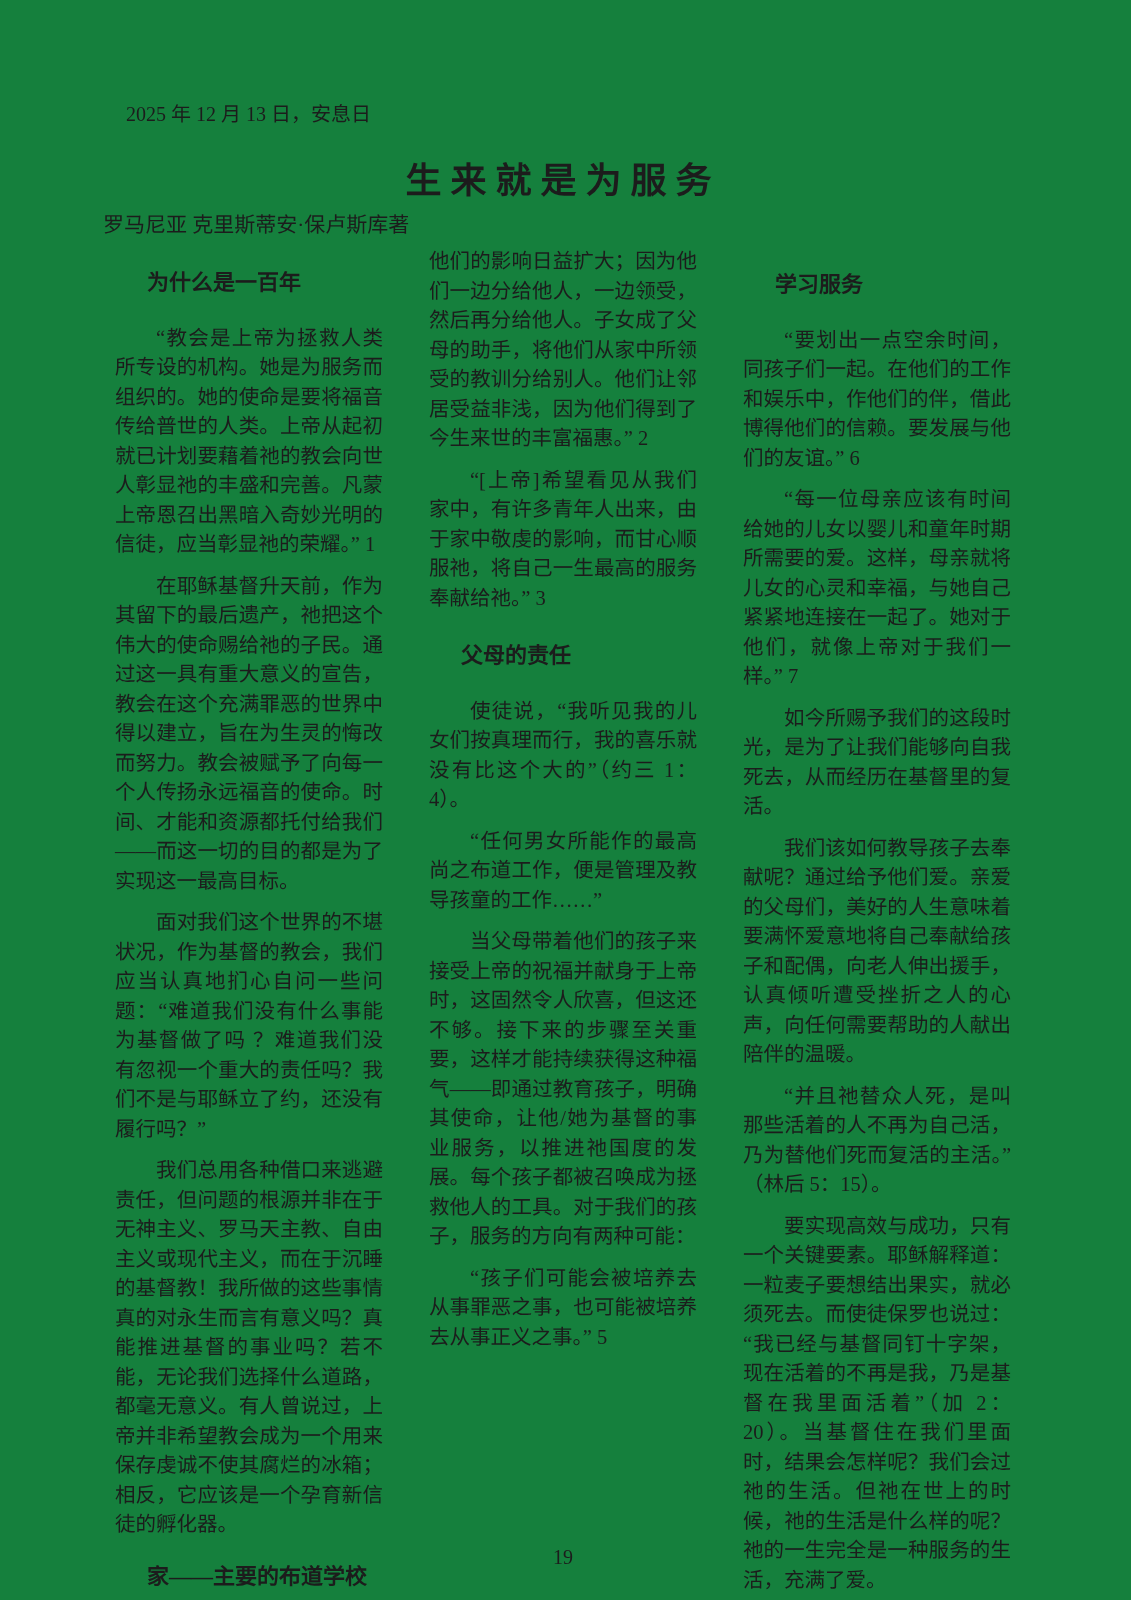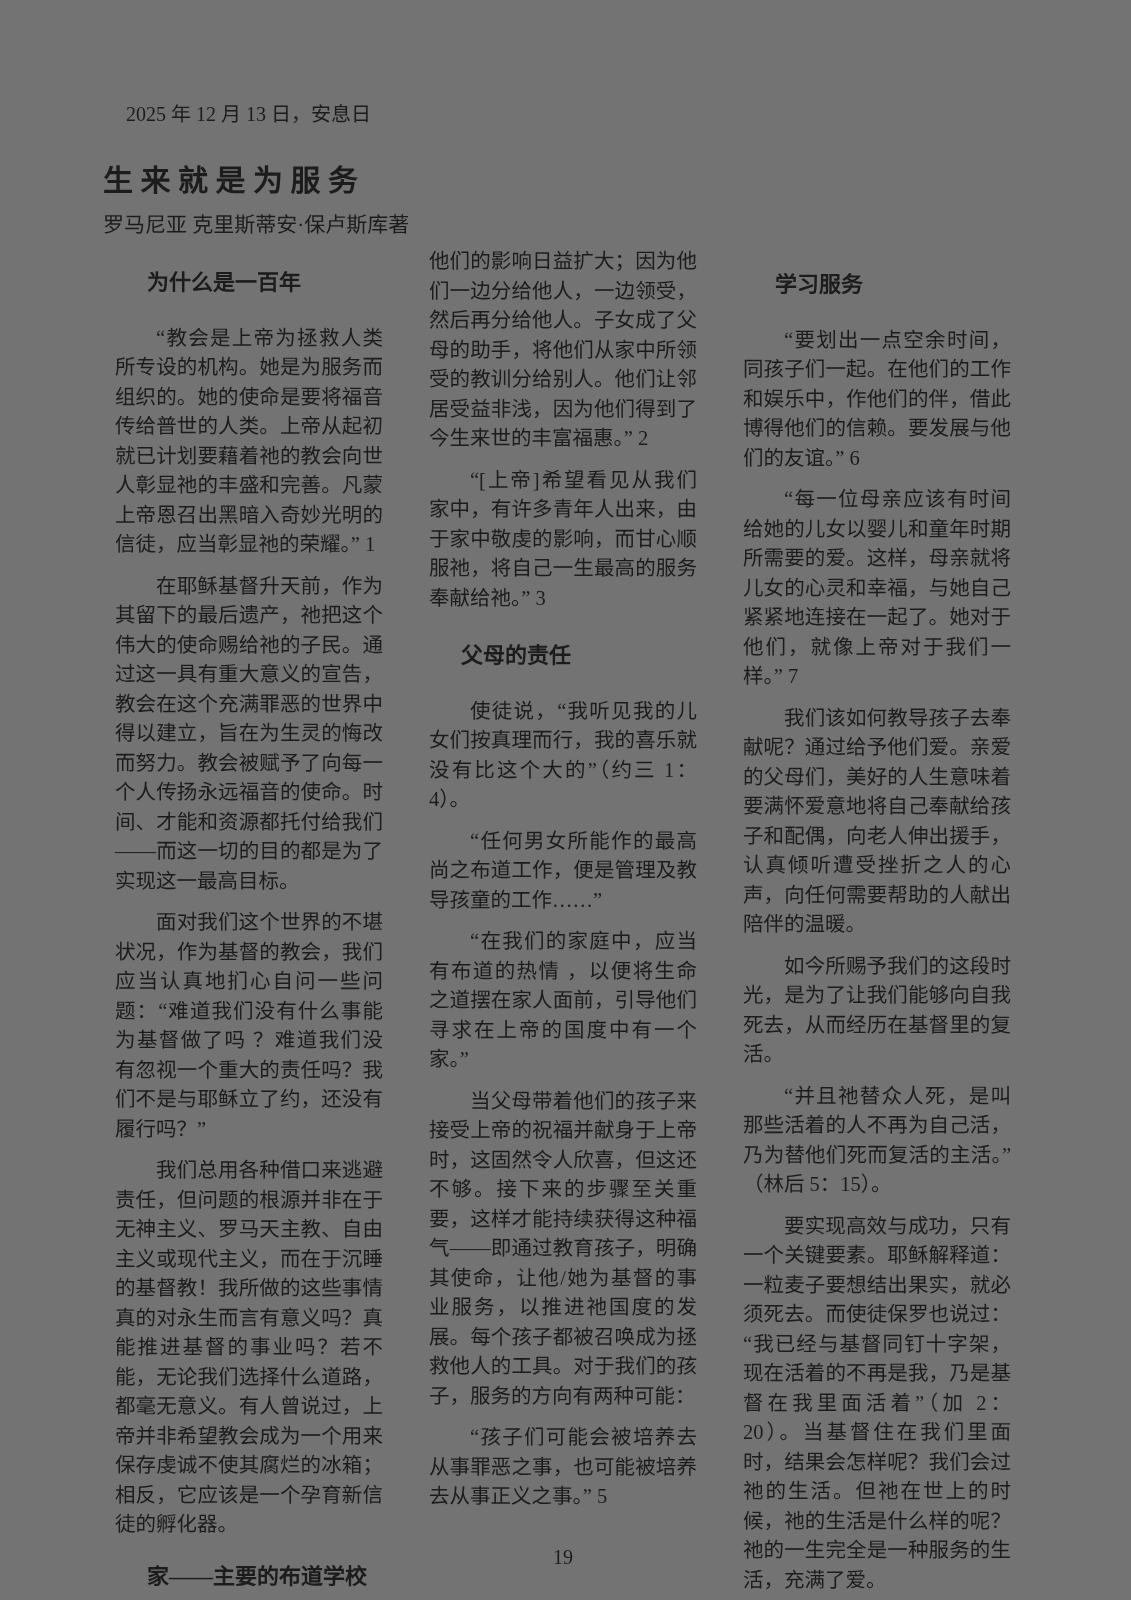--- a/index.html
+++ b/index.html
@@ -1,32 +1,32 @@
 <!DOCTYPE html>
 <html lang="zh-CN"><head>
 <meta charset="utf-8">
 <style>
   html,body{margin:0;padding:0;background:#e8e8e8;}
   .page{
     position:relative;
     width:1131px;height:1600px;
     margin:0 auto;
-    background:#737373;
+    background:#15803d;
     font-family:"Liberation Serif","DejaVu Serif",serif;
     color:#1c1c1c;
     overflow:hidden;
   }
   .date-line{
     position:absolute;left:126px;top:102px;
     font-size:20px;line-height:24px;
   }
   .article-title{
     position:absolute;left:103px;top:160px;width:920px;
-    text-align:left;
-    font-size:30px;font-weight:bold;letter-spacing:0.25em;
+    text-align:center;
+    font-size:36px;font-weight:bold;letter-spacing:0.25em;
     line-height:42px;
   }
   .byline{
     position:absolute;left:103px;top:212px;width:920px;
     box-sizing:border-box;padding-right:30px;
     text-align:left;
     font-size:21px;line-height:26px;
   }
   .col{
     position:absolute;width:292px;
@@ -71,30 +71,29 @@
     <div class="sec tight">家——主要的布道学校</div>
     <p>“一个秩序井然、很有教养的家庭为基督教所作的见证胜过一切讲道。这样的家庭会证明父母成功地遵从了上帝的指示。他们的儿女会在教会里侍奉祂。</p>
   </div>
 
   <div class="col col-mid">
     <p class="cont">他们的影响日益扩大；因为他们一边分给他人，一边领受，然后再分给他人。子女成了父母的助手，将他们从家中所领受的教训分给别人。他们让邻居受益非浅，因为他们得到了今生来世的丰富福惠。” 2</p>
     <p>“[上帝]希望看见从我们家中，有许多青年人出来，由于家中敬虔的影响，而甘心顺服祂，将自己一生最高的服务奉献给祂。” 3</p>
     <div class="sec">父母的责任</div>
     <p>使徒说，“我听见我的儿女们按真理而行，我的喜乐就没有比这个大的”（约三 1：4）。</p>
     <p>“任何男女所能作的最高尚之布道工作，便是管理及教导孩童的工作……”</p>
-    <p>“在我们的家庭中，应当有布道的热情 ，以便将生命之道摆在家人面前，引导他们寻求在上帝的国度中有一个家。”</p>
     <p>当父母带着他们的孩子来接受上帝的祝福并献身于上帝时，这固然令人欣喜，但这还不够。接下来的步骤至关重要，这样才能持续获得这种福气——即通过教育孩子，明确其使命，让他/她为基督的事业服务，以推进祂国度的发展。每个孩子都被召唤成为拯救他人的工具。对于我们的孩子，服务的方向有两种可能：</p>
     <p>“孩子们可能会被培养去从事罪恶之事，也可能被培养去从事正义之事。” 5</p>
   </div>
 
   <div class="col col-right">
     <div class="sec first">学习服务</div>
     <p>“要划出一点空余时间，同孩子们一起。在他们的工作和娱乐中，作他们的伴，借此博得他们的信赖。要发展与他们的友谊。” 6</p>
     <p>“每一位母亲应该有时间给她的儿女以婴儿和童年时期所需要的爱。这样，母亲就将儿女的心灵和幸福，与她自己紧紧地连接在一起了。她对于他们，就像上帝对于我们一样。” 7</p>
+    <p>如今所赐予我们的这段时光，是为了让我们能够向自我死去，从而经历在基督里的复活。</p>
     <p>我们该如何教导孩子去奉献呢？通过给予他们爱。亲爱的父母们，美好的人生意味着要满怀爱意地将自己奉献给孩子和配偶，向老人伸出援手，认真倾听遭受挫折之人的心声，向任何需要帮助的人献出陪伴的温暖。</p>
-    <p>如今所赐予我们的这段时光，是为了让我们能够向自我死去，从而经历在基督里的复活。</p>
     <p>“并且祂替众人死，是叫那些活着的人不再为自己活，乃为替他们死而复活的主活。”（林后 5：15）。</p>
     <p>要实现高效与成功，只有一个关键要素。耶稣解释道：一粒麦子要想结出果实，就必须死去。而使徒保罗也说过：“我已经与基督同钉十字架，现在活着的不再是我，乃是基督在我里面活着”（加 2：20）。当基督住在我们里面时，结果会怎样呢？我们会过祂的生活。但祂在世上的时候，祂的生活是什么样的呢？祂的一生完全是一种服务的生活，充满了爱。</p>
   </div>
 
   <div class="page-number">19</div>
 
 </div>
 
 </body></html>

